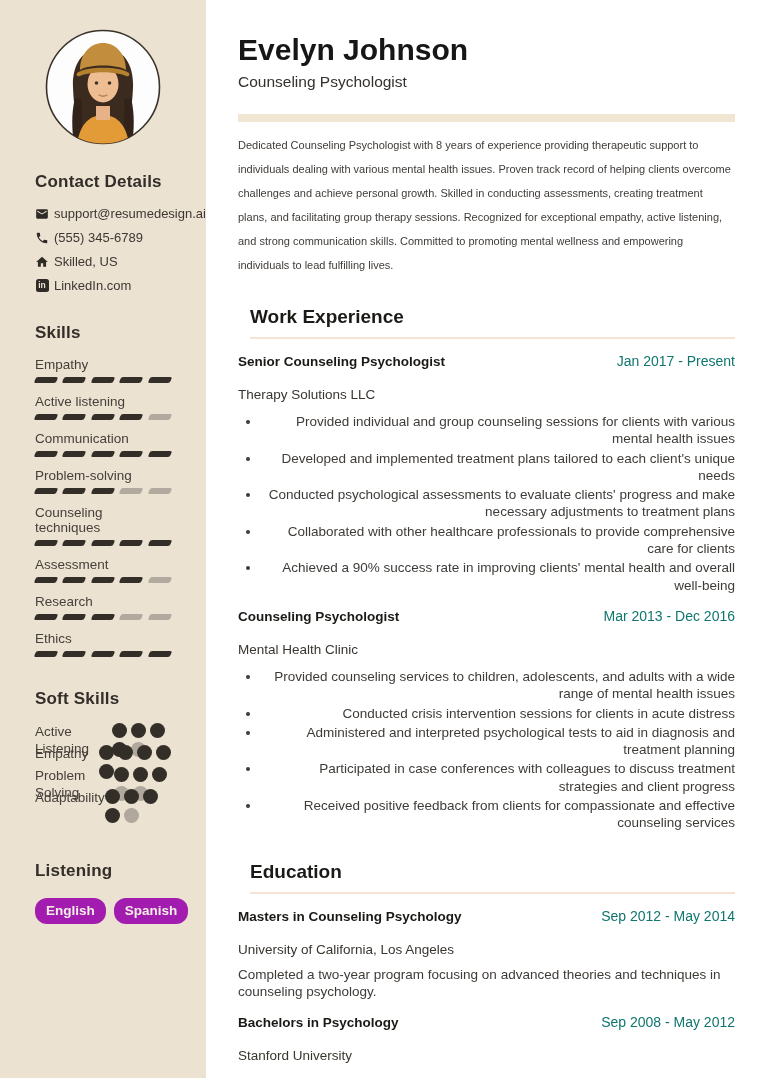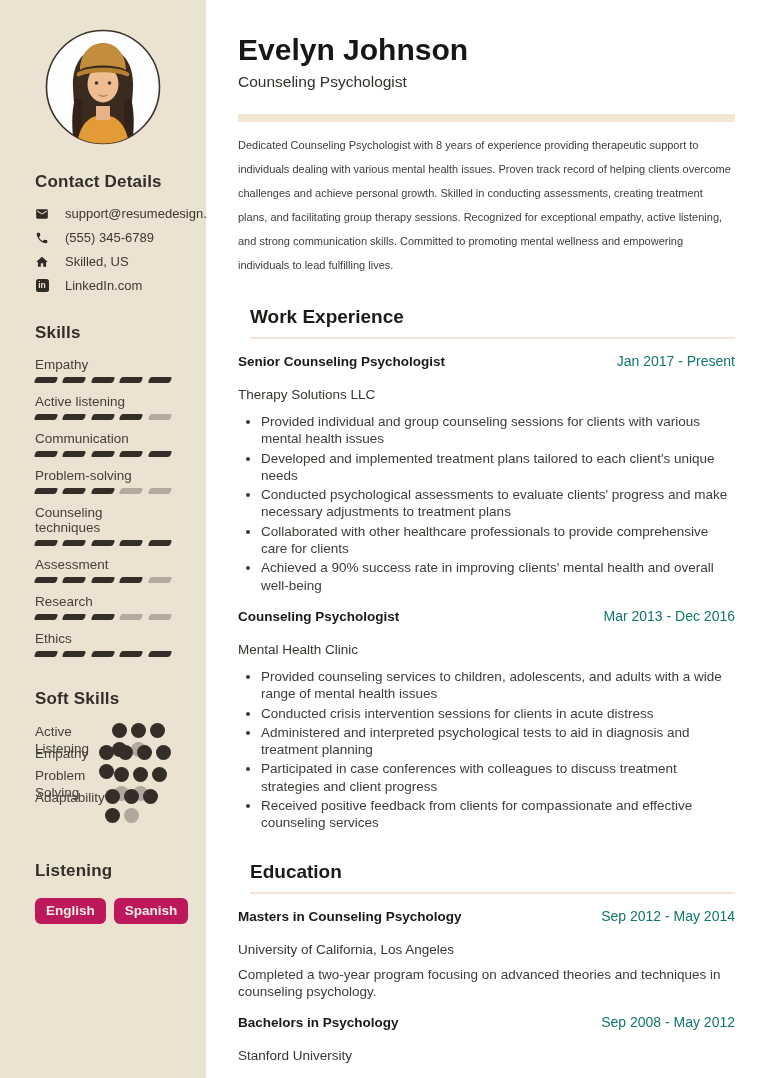--- a/index.html
+++ b/index.html
@@ -16,21 +16,21 @@
     width:206px; flex-shrink:0; background:#ece2d2;
     padding:28px 35px 30px 35px;
   }
   .photo-wrap { width:118px; margin:0 auto 22px auto; }
   .side-heading {
     font-size:17px; font-weight:700; color:#332e29;
     margin:0 0 14px 0; letter-spacing:0.2px;
   }
   .contact-list { margin:0 0 30px 0; }
   .contact-item { display:flex; align-items:center; margin-bottom:9px; }
-  .contact-item .cicon { width:14px; height:14px; margin-right:16px; flex-shrink:0; display:flex; justify-content:center; }
+  .contact-item .cicon { width:14px; height:14px; margin-right:5px; flex-shrink:0; display:flex; justify-content:center; }
   .contact-item .cicon svg { width:14px; height:14px; fill:#2f2b26; }
   .contact-text { font-size:13px; color:#3c3731; }
   .li-badge {
     width:13px; height:13px; background:#2f2b26; border-radius:2.5px;
     color:#ece2d2; font-size:8.5px; font-weight:700; line-height:13px; text-align:center;
   }
 
   .skills-list { margin:0 0 32px 0; }
   .skill-item { margin-bottom:11px; }
   .skill-label { font-size:13.5px; color:#46403a; margin-bottom:5px; }
@@ -42,43 +42,43 @@
   .soft-list { margin:0 0 34px 0; padding-bottom:16px; }
   .soft-row { display:flex; justify-content:space-between; align-items:flex-start; height:22px; }
   .soft-label { font-size:13.5px; color:#46403a; line-height:17px; }
   .dots { width:72px; display:flex; flex-wrap:wrap; gap:4px; }
   .dots span { width:15px; height:15px; border-radius:50%; }
   .dots .on  { background:#332e28; }
   .dots .off { background:#b1a89d; }
 
   .lang-row { display:flex; gap:8px; margin-top:17px; }
   .lang-badge {
-    background:#be185d; color:#f4eee4; font-size:13.5px; font-weight:700;
-    padding:5px 11px; border-radius:6px; line-height:16px;
+    background:#a21caf; color:#f4eee4; font-size:13.5px; font-weight:700;
+    padding:5px 11px; border-radius:12px; line-height:16px;
   }
 
   
   .main { flex:1; background:#ffffff; padding:33px 33px 0 32px; }
   .name { font-size:30px; font-weight:700; color:#161616; margin:0; line-height:34px; }
   .job-title-sub { font-size:15.5px; color:#34302b; margin-top:6px; }
   .head-divider { height:8px; background:#f0e6d2; margin-top:23px; }
 
   .summary { font-size:11px; line-height:24px; color:#3f3b37; }
 
   .section-heading {
     font-size:19px; font-weight:700; color:#1c1a17; margin:29px 0 0 12px;
     padding-bottom:9px; border-bottom:2px solid #f6e3d3;
   }
 
   .entry { margin-top:14px; }
   .entry-head { display:flex; justify-content:space-between; align-items:baseline; }
   .entry-title { font-size:13.5px; font-weight:700; color:#1b1916; }
   .entry-dates { font-size:14px; color:#0f766e; white-space:nowrap; }
   .entry-sub { font-size:13.5px; color:#39352f; margin-top:18px; }
-  .entry ul { margin:11px 0 0 0; padding:0 0 0 23px; }
+  .entry ul { margin:11px 0 0 0; padding:0 0 0 23px;text-align:right; }
   .entry li { font-size:13.5px; line-height:17.3px; color:#3f3b37; margin-bottom:2px; }
   .entry-desc { font-size:13.5px; line-height:17.3px; color:#3f3b37; margin-top:9px; }
 </style>
 </head>
 <body>
 
 <div class="page">
 
   <aside class="sidebar">
 

